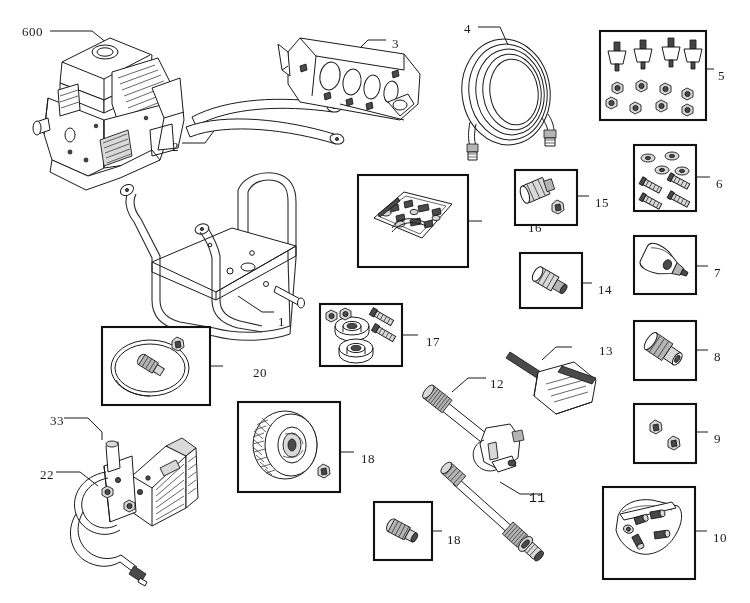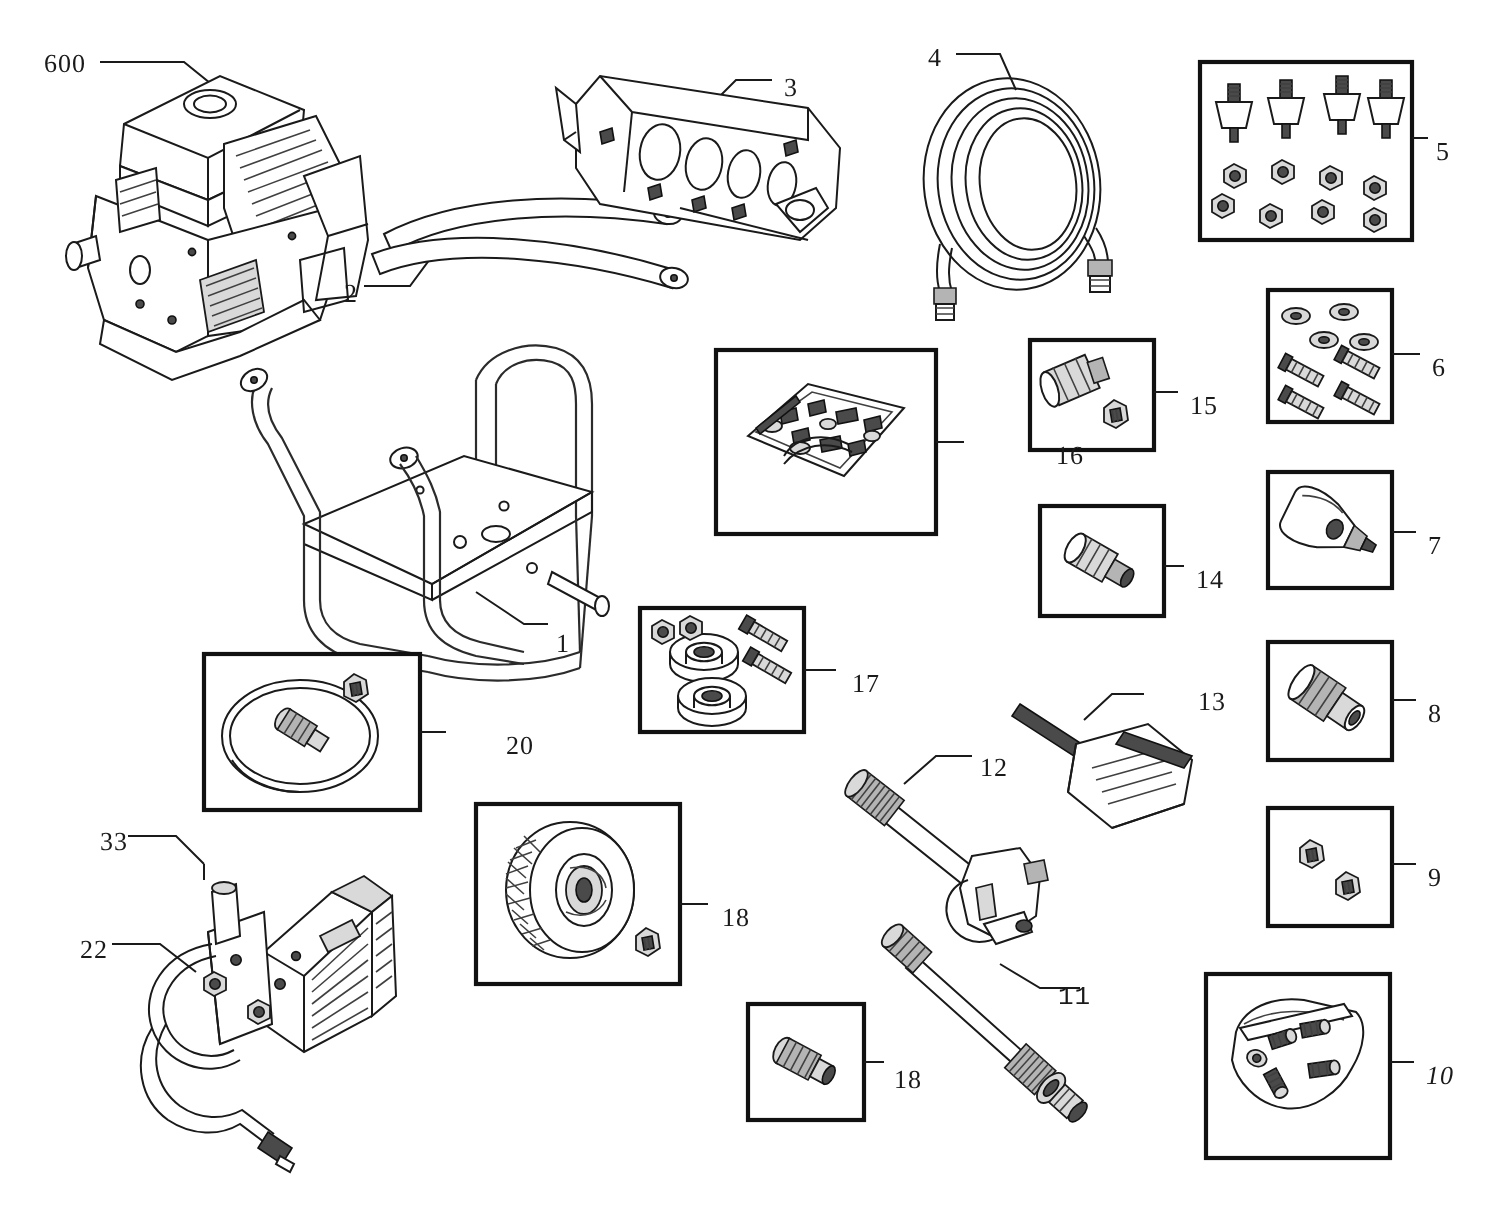--- a/index.html
+++ b/index.html
@@ -682,21 +682,21 @@
 
   <div class="callout" style="left:22px;top:25px;">600</div>
   <div class="callout" style="left:172px;top:140px;">2</div>
   <div class="callout" style="left:392px;top:37px;">3</div>
   <div class="callout" style="left:464px;top:22px;">4</div>
   <div class="callout" style="left:718px;top:69px;">5</div>
   <div class="callout" style="left:716px;top:177px;">6</div>
   <div class="callout" style="left:714px;top:266px;">7</div>
   <div class="callout" style="left:714px;top:350px;">8</div>
   <div class="callout" style="left:714px;top:432px;">9</div>
-  <div class="callout" style="left:713px;top:531px;font-style:italic;">10</div>
+  <div class="callout" style="left:713px;top:531px;">10</div>
   <div class="callout" style="left:529px;top:492px;font-family:Liberation Mono, monospace;">11</div>
   <div class="callout" style="left:490px;top:377px;">12</div>
   <div class="callout" style="left:578px;top:344px;margin-left:21px;">13</div>
   <div class="callout" style="left:598px;top:283px;">14</div>
   <div class="callout" style="left:595px;top:196px;text-align:center;">15</div>
   <div class="callout" style="left:488px;top:221px;margin-left:40px;">16</div>
   <div class="callout" style="left:426px;top:335px;">17</div>
   <div class="callout" style="left:361px;top:452px;">18</div>
   <div class="callout" style="left:447px;top:533px;">18</div>
   <div class="callout" style="left:229px;top:366px;margin-left:24px;">20</div>

